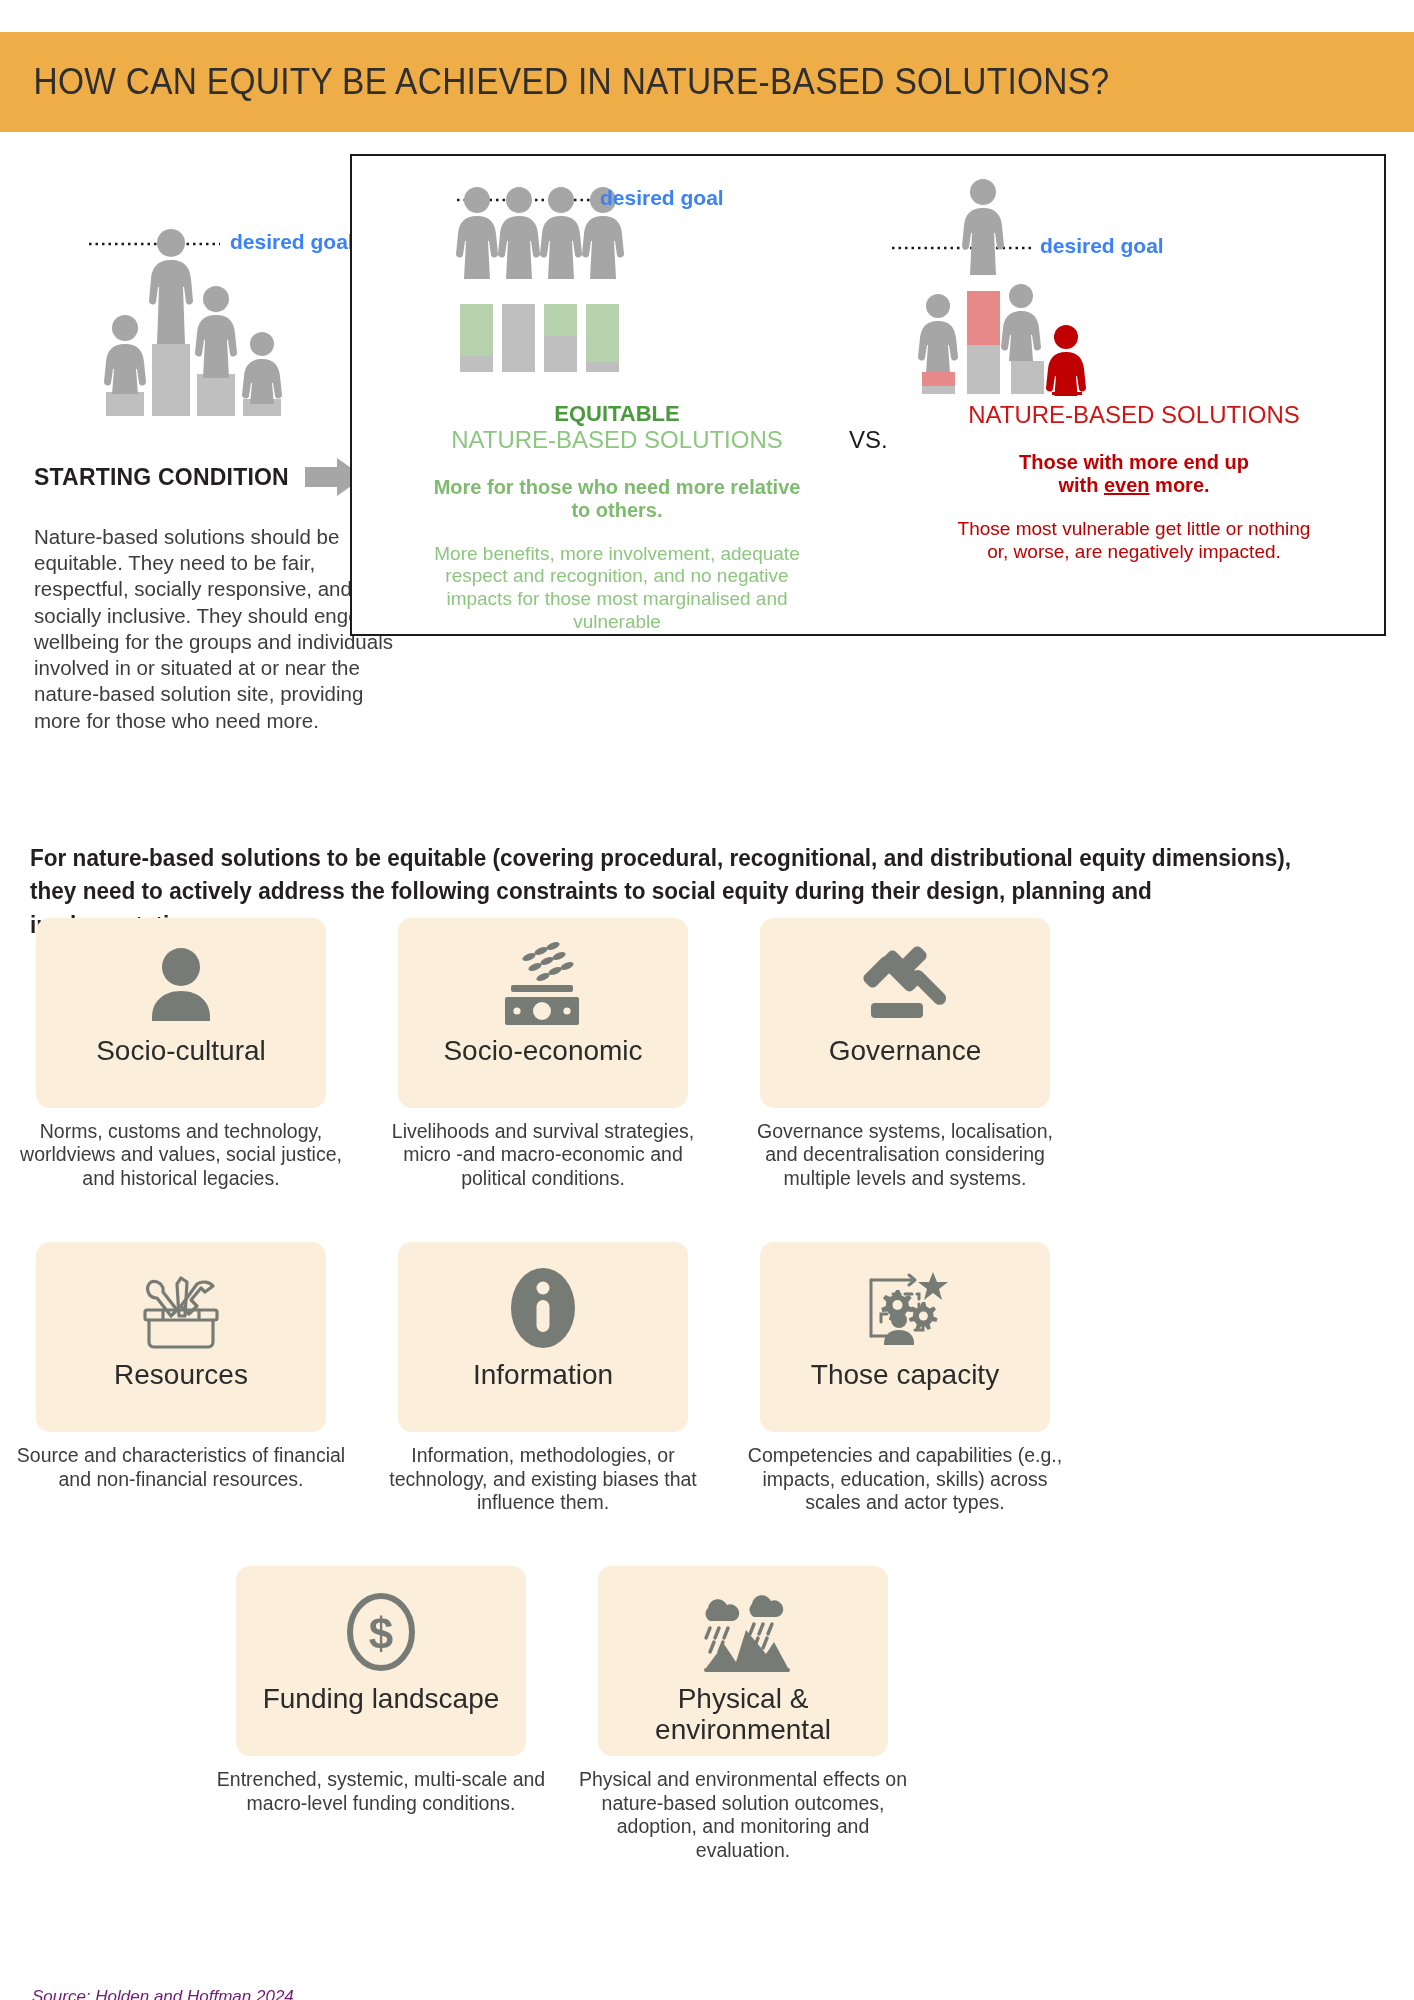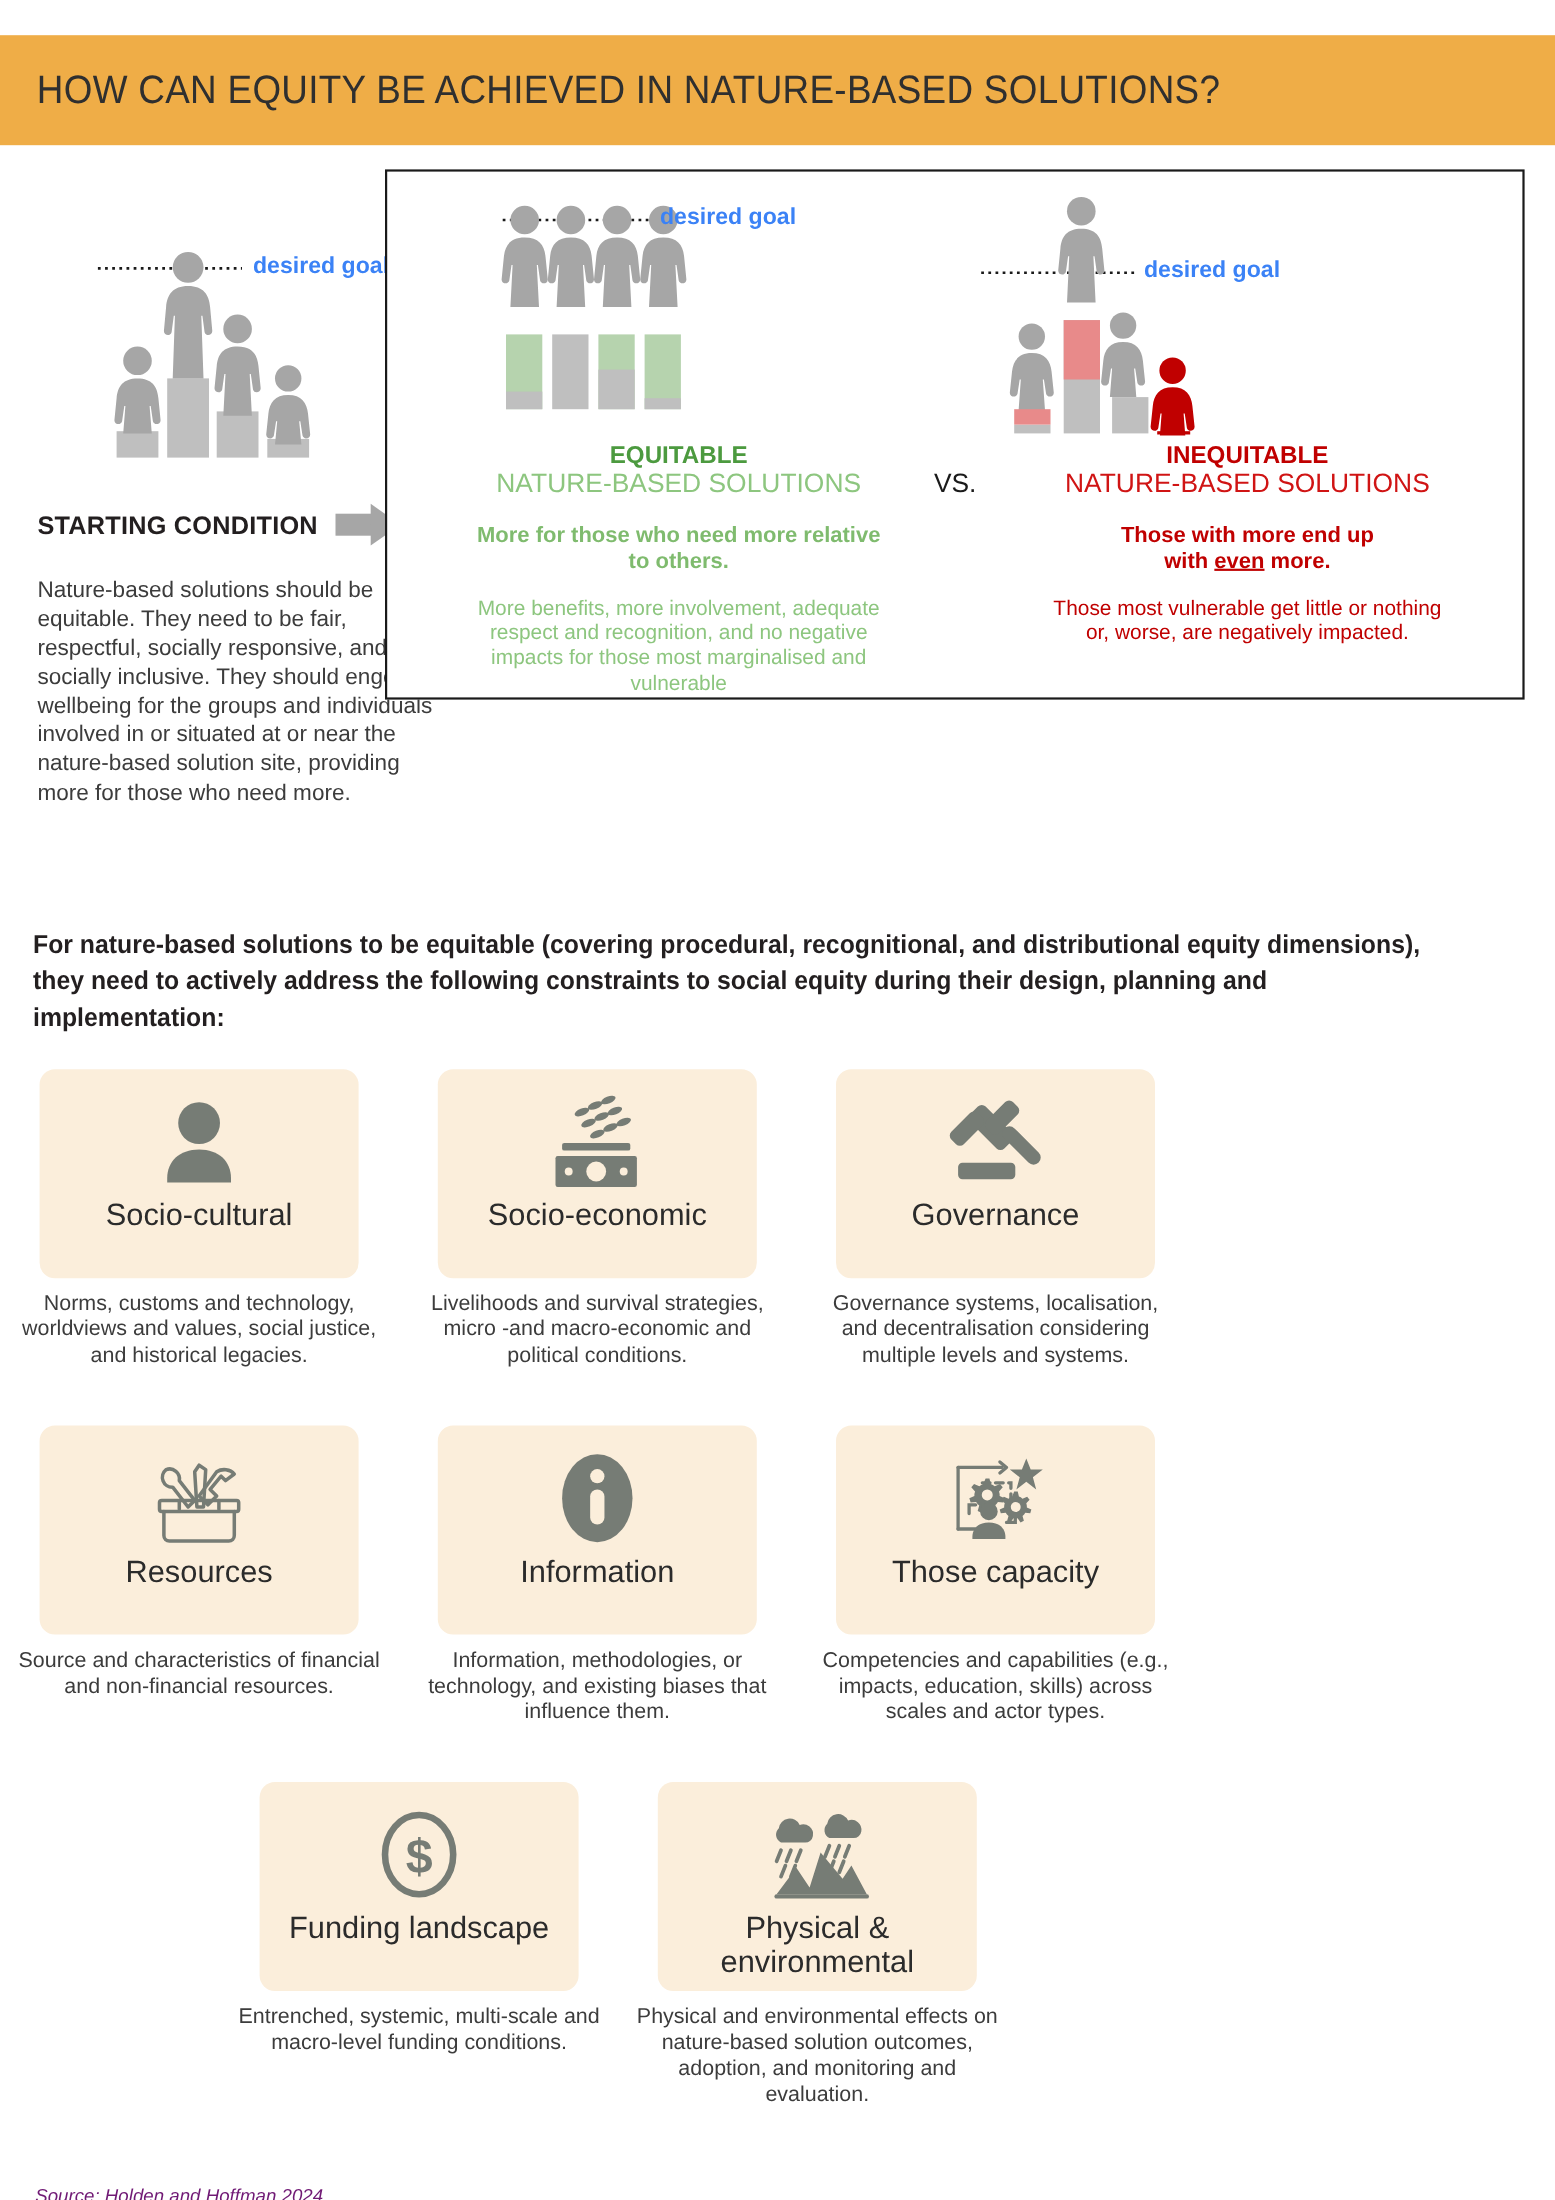--- a/index.html
+++ b/index.html
@@ -76,21 +76,21 @@
   .red-mid    { color: #d01414; }
 
   
   .intro {
     position: absolute; left: 30px; top: 810px; width: 1330px;
     font-size: 23.5px; font-weight: bold; color: #231f20; line-height: 1.42;
     transform: scaleX(.96); transform-origin: left top;
   }
 
   
-  .cards { position: absolute; left: 0; top: 940px; width: 1164px; }
+  .cards { position: absolute; left: 0; top: 886px; width: 1164px; }
   .card-row { display: flex; justify-content: flex-start; }
   .card-cell { width: 362px; }
   .card-box {
     width: 290px; height: 190px; margin: 0 auto;
     background: #fbeedb; border-radius: 14px;
     display: flex; flex-direction: column; align-items: center; justify-content: flex-start;
     padding-top: 18px;
   }
   .card-icon { height: 96px; display:flex; align-items:center; justify-content:center; }
   .card-title {
@@ -247,21 +247,20 @@
             <rect x="85" y="135" width="33" height="103" fill="#bfbfbf"></rect>
             <rect x="85" y="135" width="33" height="54" fill="#e88a8a"></rect>
             <rect x="129" y="205" width="33" height="33" fill="#bfbfbf"></rect>
             <rect x="170" y="236" width="30" height="3" fill="#c00000"></rect>
           </g>
         </svg>
         <div class="goal-label" style="position:absolute; left:158px; top:78px;">desired goal</div>
       </div>
 
       <div class="cap-title red-dark" style="margin-top:6px;">
-        <div class="b">INEQUITABLE</div>
         <div class="red-mid" style="font-size:24px;">NATURE-BASED SOLUTIONS</div>
       </div>
       <div class="cap-lead red-dark" style="margin-top:22px; padding:0 55px;">
         <div>Those with more end up</div>
         <div><span>with </span><u>even</u><span> more.</span></div>
       </div>
       <div class="cap-sub red-dark" style="margin-top:20px; padding:0 75px;">Those most vulnerable get little or nothing or, worse, are negatively impacted.</div>
     </div>
   </div>
 

